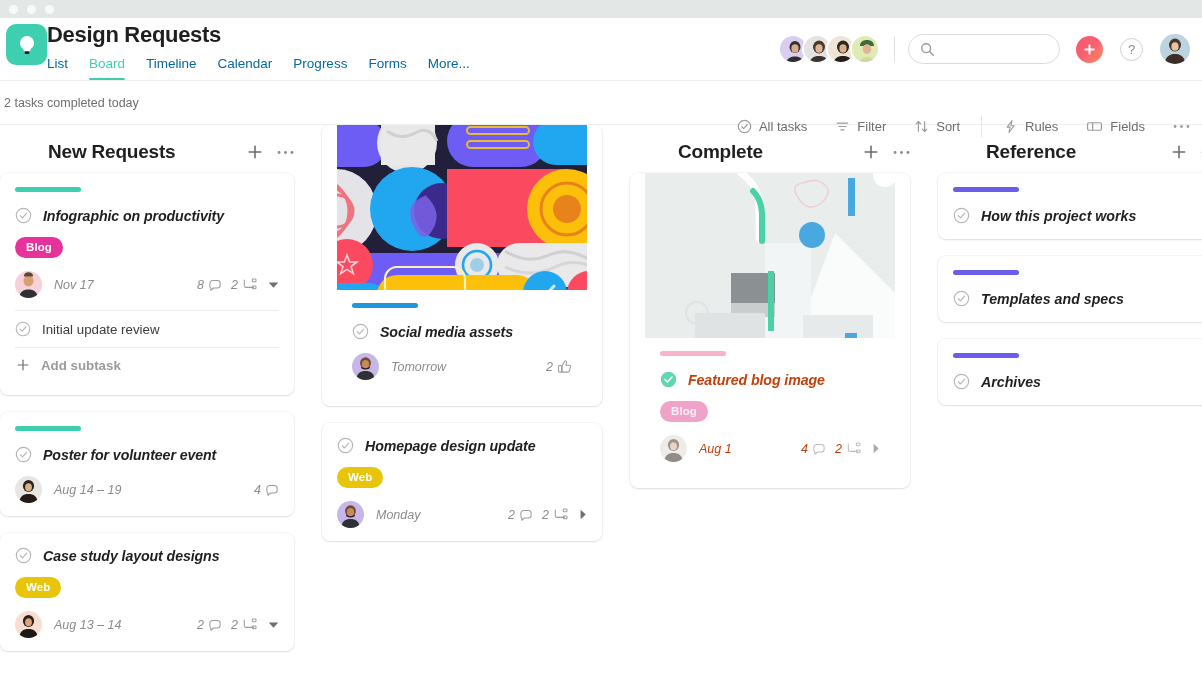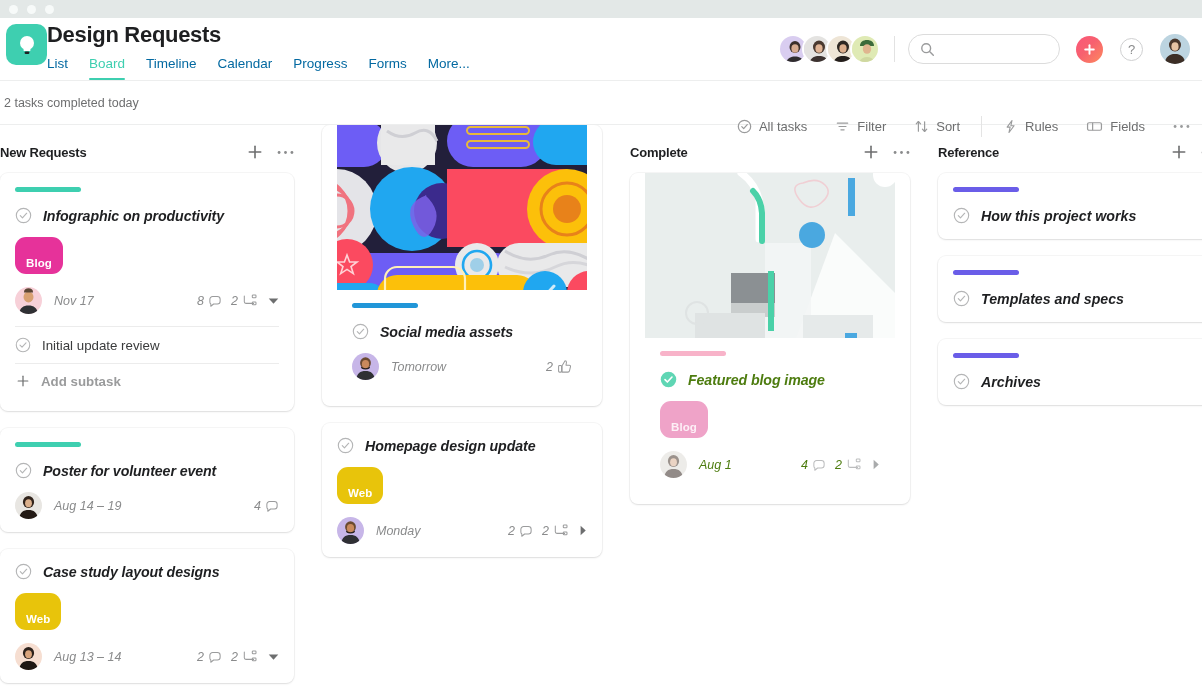--- a/index.html
+++ b/index.html
@@ -97,41 +97,41 @@
   .board {
     display: flex; align-items: flex-start;
     height: calc(695px - 18px - 62px - 45px);
     background: #fff; padding-left: 0; gap: 0; overflow: hidden;
   }
   .column { width: 308px; flex: 0 0 308px; padding: 0 14px; height: 100%; }
   .col-head {
     display: flex; align-items: center; height: 48px; padding-top: 6px;
   }
   .col-title {
-    font-size: 13px; font-weight: bold; color: #1e1f21; letter-spacing: -0.2px;
+    font-size: 19px; font-weight: bold; color: #1e1f21; letter-spacing: -0.2px; margin-left: 48px;
   }
   .col-actions { margin-left: auto; display: flex; align-items: center; gap: 14px; }
   .col-ic { color: #8a8b8c; cursor: pointer; display: flex; align-items: center; }
 
   .card {
     background: #fff; border-radius: 8px; margin-bottom: 17px;
     box-shadow: 0 1px 2px rgba(0,0,0,.10), 0 0 0 1px rgba(0,0,0,.035);
     padding: 14px 15px 13px 15px; position: relative; cursor: pointer;
   }
   .card.has-cover { padding-top: 0; overflow: hidden; }
   .cover { height: 165px; width: 100%; position: relative; overflow: hidden; }
   .cover-body { padding: 13px 15px 13px 15px; }
 
   .pbar { height: 5px; border-radius: 3px; width: 66px; margin-bottom: 15px; }
   .card-title-row { display: flex; align-items: center; gap: 11px; font-style: italic; }
   .card-title {
     font-size: 14.2px; font-weight: bold; color: #1e1f21; letter-spacing: -0.1px;
   }
   .tag {
-    display: inline-block; border-radius: 11px; padding: 20px 11px 5px;
+    display: inline-block; border-radius: 11px; padding: 4px 11px 5px;
     font-size: 11.5px; font-weight: bold; color: #fff; margin-top: 13px;
     letter-spacing: .1px;
   }
   .meta-row {
     display: flex; align-items: center; margin-top: 13px; height: 27px; font-style: italic;
   }
   .meta-date { font-size: 12.5px; color: #8a8b8c; margin-left: 12px; }
   .meta-right { margin-left: auto; display: flex; align-items: center; gap: 9px; }
   .meta-stat { display: flex; align-items: center; gap: 4px; font-size: 12.5px; color: #8a8b8c; }
 
@@ -140,21 +140,21 @@
     display: flex; align-items: center; gap: 11px; height: 37px;
     border-bottom: 1px solid #ececec;
   }
   .subtask-label { font-size: 13.3px; color: #3a3b3c; }
   .addsub-row { display: flex; align-items: center; gap: 11px; height: 34px; font-weight: bold; }
   .addsub-label { font-size: 13.3px; color: #9a9b9c; }
 
   .ref-card { padding: 14px 15px 15px 15px; }
   .ref-title { font-size: 14.2px; font-weight: bold; color: #1e1f21; }
 
-  .done .card-title, .done .meta-date, .done .meta-stat { color: #4d7c0f; }
+  .done .card-title, .done .meta-date, .done .meta-stat { color: #c2410c; }
   .done .tag { background: #efa3c8 !important; color: #fdf0f6; }
 
   .circ { flex: 0 0 auto; }
   svg { display: block; }
 </style>
 </head>
 <body>
 
 <div class="win-chrome">
   <span class="win-dot"></span>

